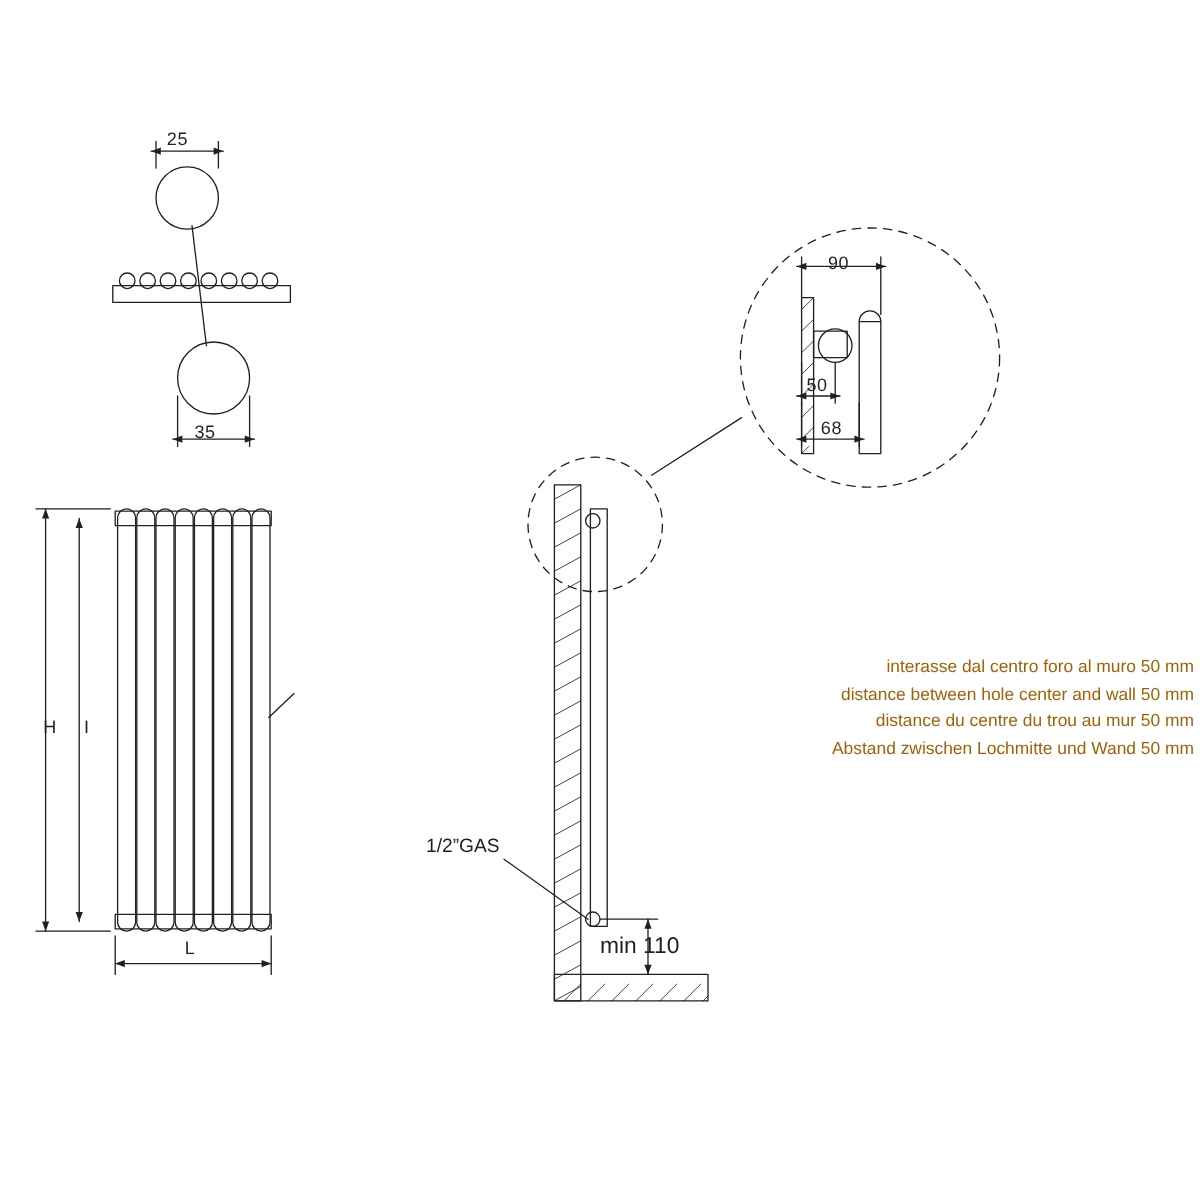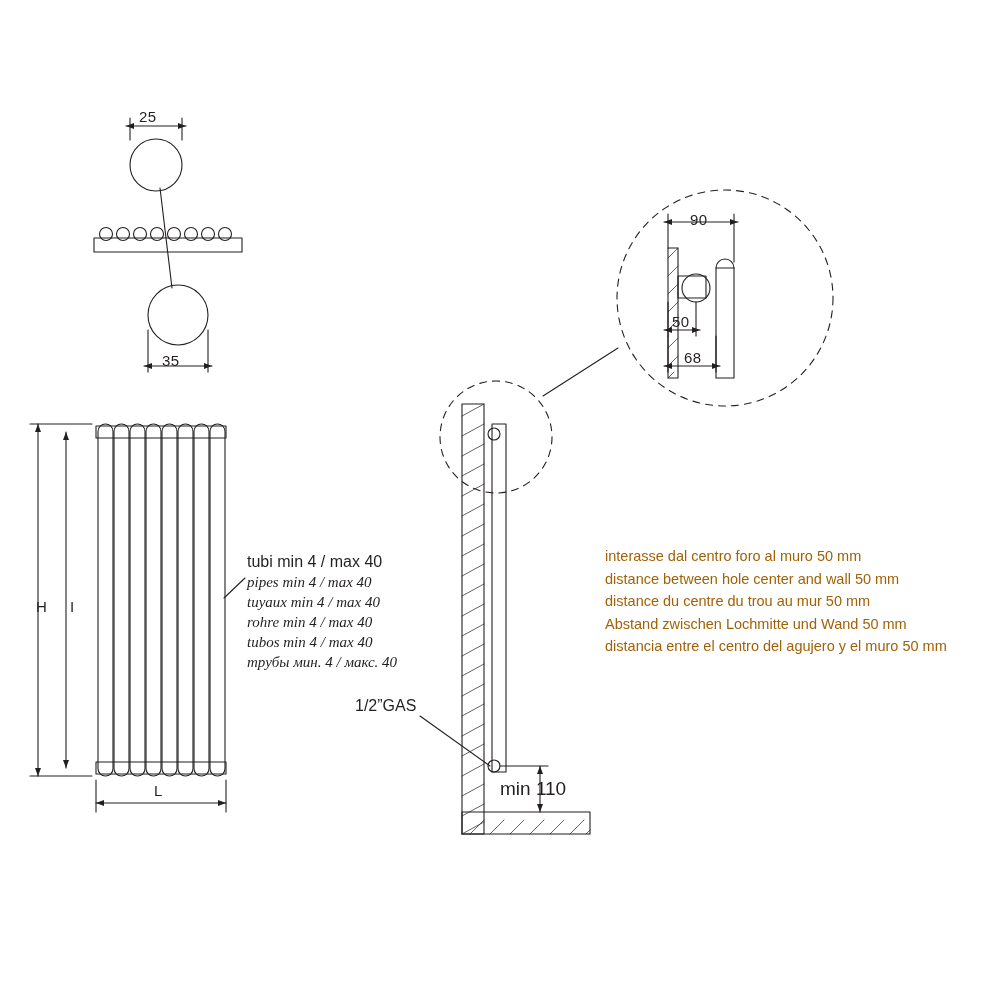--- a/index.html
+++ b/index.html
@@ -13,20 +13,21 @@
     font-family: "Liberation Sans", sans-serif;
     color: #231f20;
     position: relative;
     overflow: hidden;
   }
   .stage {
     position: absolute;
     left: 0; top: 0;
     width: 832px;
     height: 1000px;
+    text-align: right;
   }
   svg.drawing {
     position: absolute;
     left: 0; top: 0;
     width: 1000px;
     height: 1000px;
   }
   .lbl {
     position: absolute;
     font-family: "Liberation Sans", sans-serif;
@@ -269,37 +270,28 @@
     </g>
   </svg>
 
   <div class="lbl dim" style="left:139px; top:108px;">25</div>
   <div class="lbl dim" style="left:162px; top:352px;">35</div>
 
   <div class="lbl dim" style="left:36px; top:598px;">H</div>
   <div class="lbl dim" style="left:70px; top:598px;">I</div>
   <div class="lbl dim" style="left:154px; top:782px;">L</div>
 
-  <div class="pipes-block">
-    <div class="pipes-title">tubi min 4 / max 40</div>
-    <div class="pipes-line">pipes min 4 / max 40</div>
-    <div class="pipes-line">tuyaux min 4 / max 40</div>
-    <div class="pipes-line">rohre min 4 / max 40</div>
-    <div class="pipes-line">tubos min 4 / max 40</div>
-    <div class="pipes-line">трубы мин. 4 / макс. 40</div>
-  </div>
 
   <div class="lbl gas-lbl">1/2”GAS</div>
   <div class="lbl min110">min 110</div>
 
   <div class="lbl dim" style="left:690px; top:211px;">90</div>
   <div class="lbl dim" style="left:672px; top:313px;">50</div>
   <div class="lbl dim" style="left:684px; top:349px;">68</div>
 
   <div class="note-block">
     <div class="note-line">interasse dal centro foro al muro 50 mm</div>
     <div class="note-line">distance between hole center and wall 50 mm</div>
     <div class="note-line">distance du centre du trou au mur 50 mm</div>
     <div class="note-line">Abstand zwischen Lochmitte und Wand 50 mm</div>
-    <div class="note-line">distancia entre el centro del agujero y el muro 50 mm</div>
   </div>
 
 </div>
 
 </body></html>

